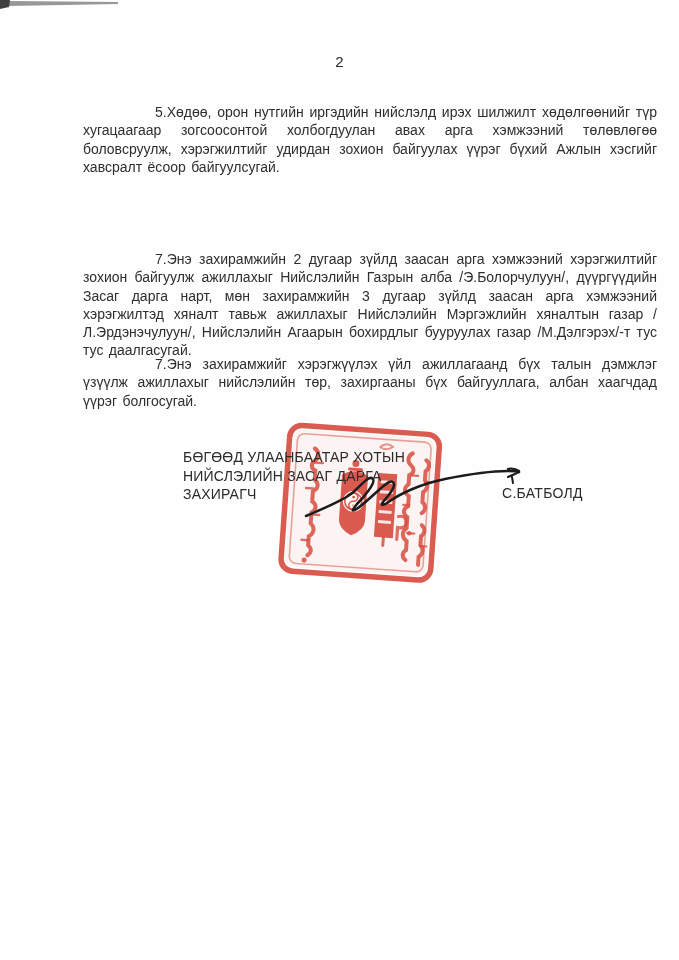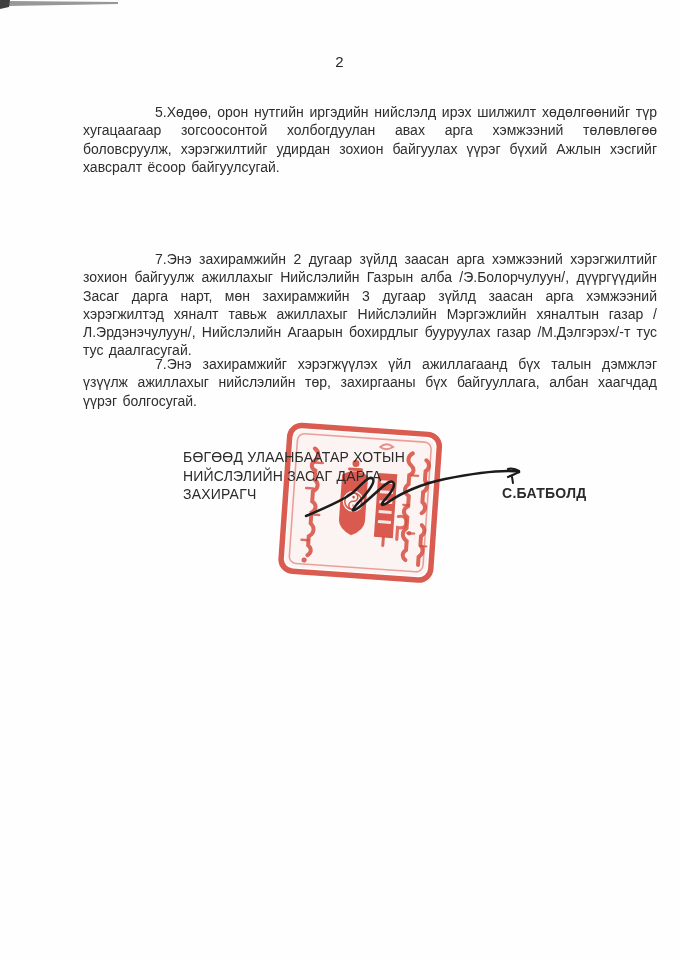--- a/index.html
+++ b/index.html
@@ -53,21 +53,20 @@
     white-space: nowrap;
   }
   .signer-name {
     position: absolute;
     left: 502px;
     top: 485px;
     font-size: 14px;
     letter-spacing: 0.3px;
     color: #2b2b2b;
     white-space: nowrap;
-    font-weight: bold;
   }
   .stamp-wrap {
     position: absolute;
     left: 281px;
     top: 426px;
     width: 164px;
     height: 160px;
     transform: rotate(4deg);
     opacity: 0.9;
   }

